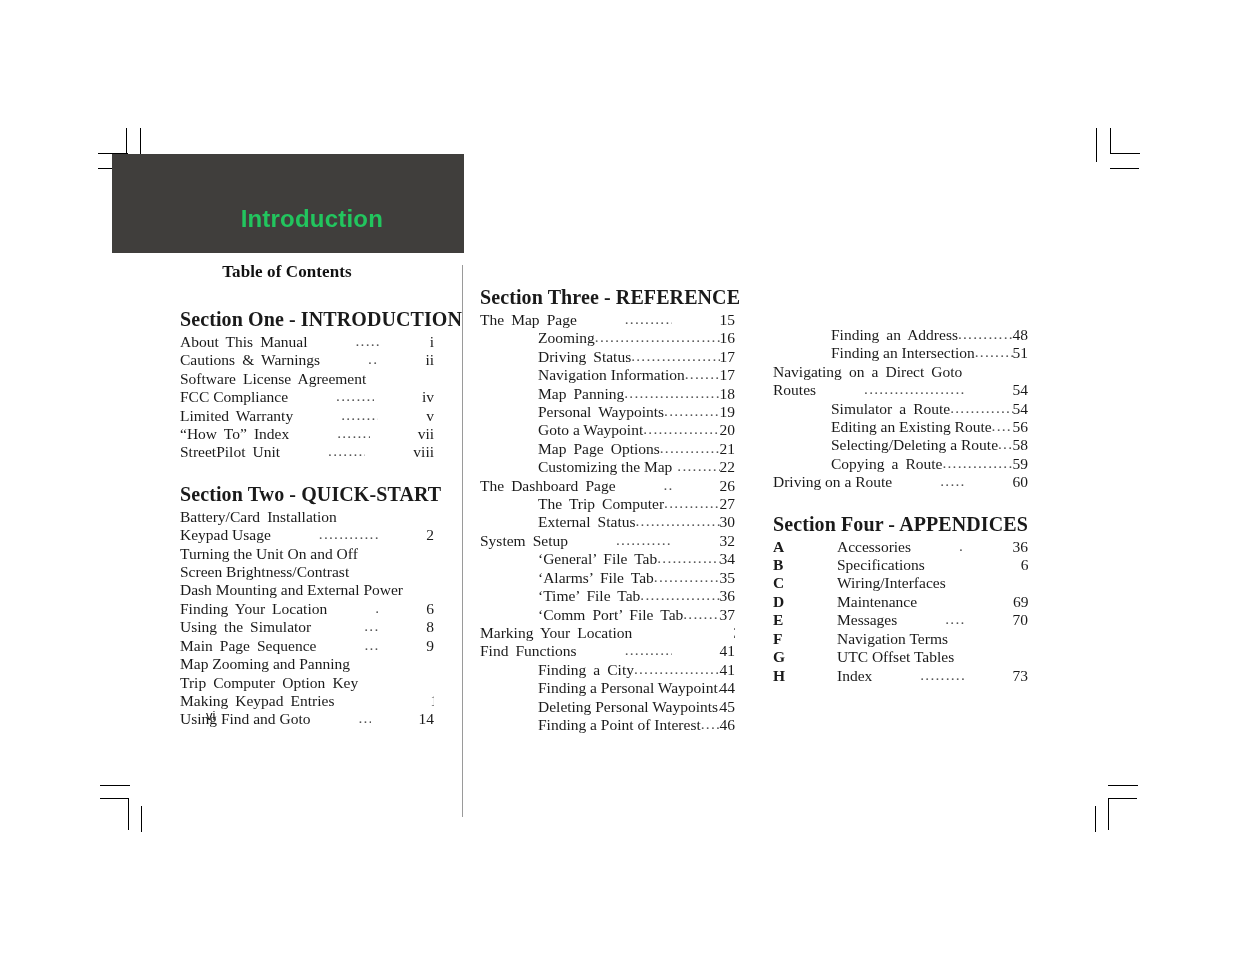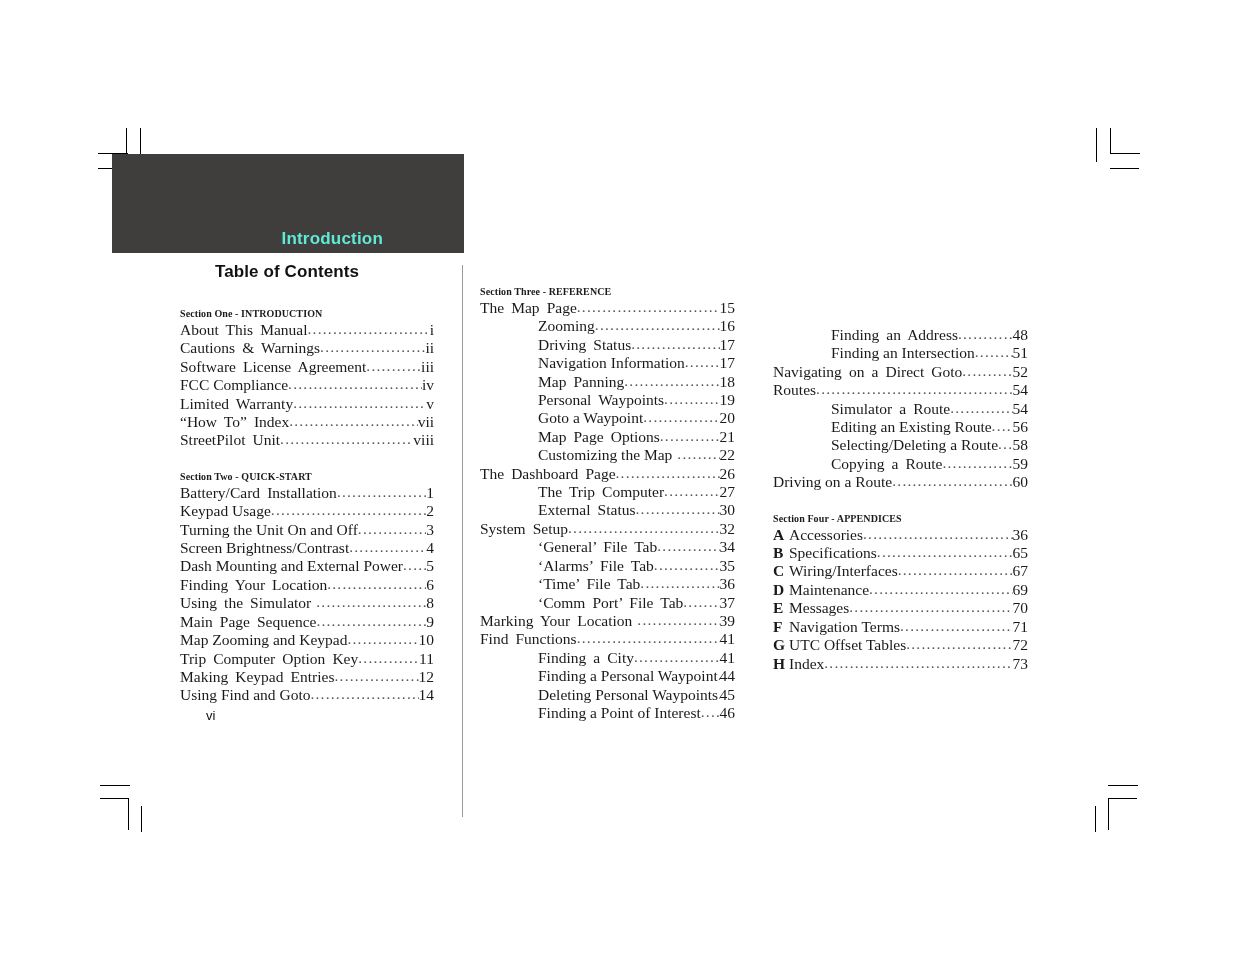--- a/index.html
+++ b/index.html
@@ -30,37 +30,37 @@
     left: 112px;
     top: 154px;
     width: 352px;
     height: 99px;
     background: #403e3c;
   }
   #banner-title {
     position: absolute;
     left: 0;
     right: 81px;
-    bottom: 4px;
+    bottom: 20px;
     text-align: right;
-    color: #5eead4;
+    color: #22c55e;
     font-family: "Liberation Sans", sans-serif;
     font-weight: bold;
-    font-size: 17px;
+    font-size: 24px;
     letter-spacing: 0.2px;
   }
 
   
   #toc-title {
     position: absolute;
     left: 112px;
     top: 262px;
     width: 350px;
     text-align: center;
-    font-family: Liberation Sans, sans-serif;
+    font-family: Liberation Serif, serif;
     font-weight: bold;
     font-size: 17px;
     color: #111111;
     letter-spacing: 0.1px;
   }
 
   
   #col-divider {
     position: absolute;
     left: 462px;
@@ -75,21 +75,21 @@
     position: absolute;
     top: 0;
   }
   #col1 { left: 180px; top: 308px; width: 254px; }
   #col2 { left: 480px; top: 286px; width: 255px; }
   #col3 { left: 773px; top: 302px; width: 255px; margin-top: 24px; }
 
   .section-head {
     font-family: "Liberation Serif", serif;
     font-weight: bold;
-    font-size: 10px;
+    font-size: 20px;
     letter-spacing: 0.1px;
     margin: 0 0 2px 0;
     white-space: nowrap;
   }
   .section-gap {
     height: 21px;
   }
 
   
   .entry {
@@ -117,21 +117,21 @@
     flex: 0 0 auto;
   }
   .entry.spaced .label {
     
     word-spacing: 3.2px;
   }
   .entry.gapleader .leader {
     margin-left: 5px;
   }
   
-  .lvl1 { padding-left: 0; }
+  .lvl1 { padding-left: 0; gap: 48px; }
   .lvl2 { padding-left: 58px; }
 
   
   .entry .apx {
     flex: 0 0 auto;
     font-weight: bold;
     width: 16px;
     display: inline-block;
   }
 
@@ -257,21 +257,21 @@
       <span class="label">Using the Simulator</span>
       <span class="leader">................................................................................................................................................................</span>
       <span class="page">8</span>
     </div>
     <div class="entry lvl1 spaced">
       <span class="label">Main Page Sequence</span>
       <span class="leader">................................................................................................................................................................</span>
       <span class="page">9</span>
     </div>
     <div class="entry lvl1">
-      <span class="label">Map Zooming and Keypad</span>
+      <span class="label">Map Zooming and Panning</span>
       <span class="leader">................................................................................................................................................................</span>
       <span class="page">10</span>
     </div>
     <div class="entry lvl1 spaced">
       <span class="label">Trip Computer Option Key</span>
       <span class="leader">................................................................................................................................................................</span>
       <span class="page">11</span>
     </div>
     <div class="entry lvl1 spaced">
       <span class="label">Making Keypad Entries</span>

